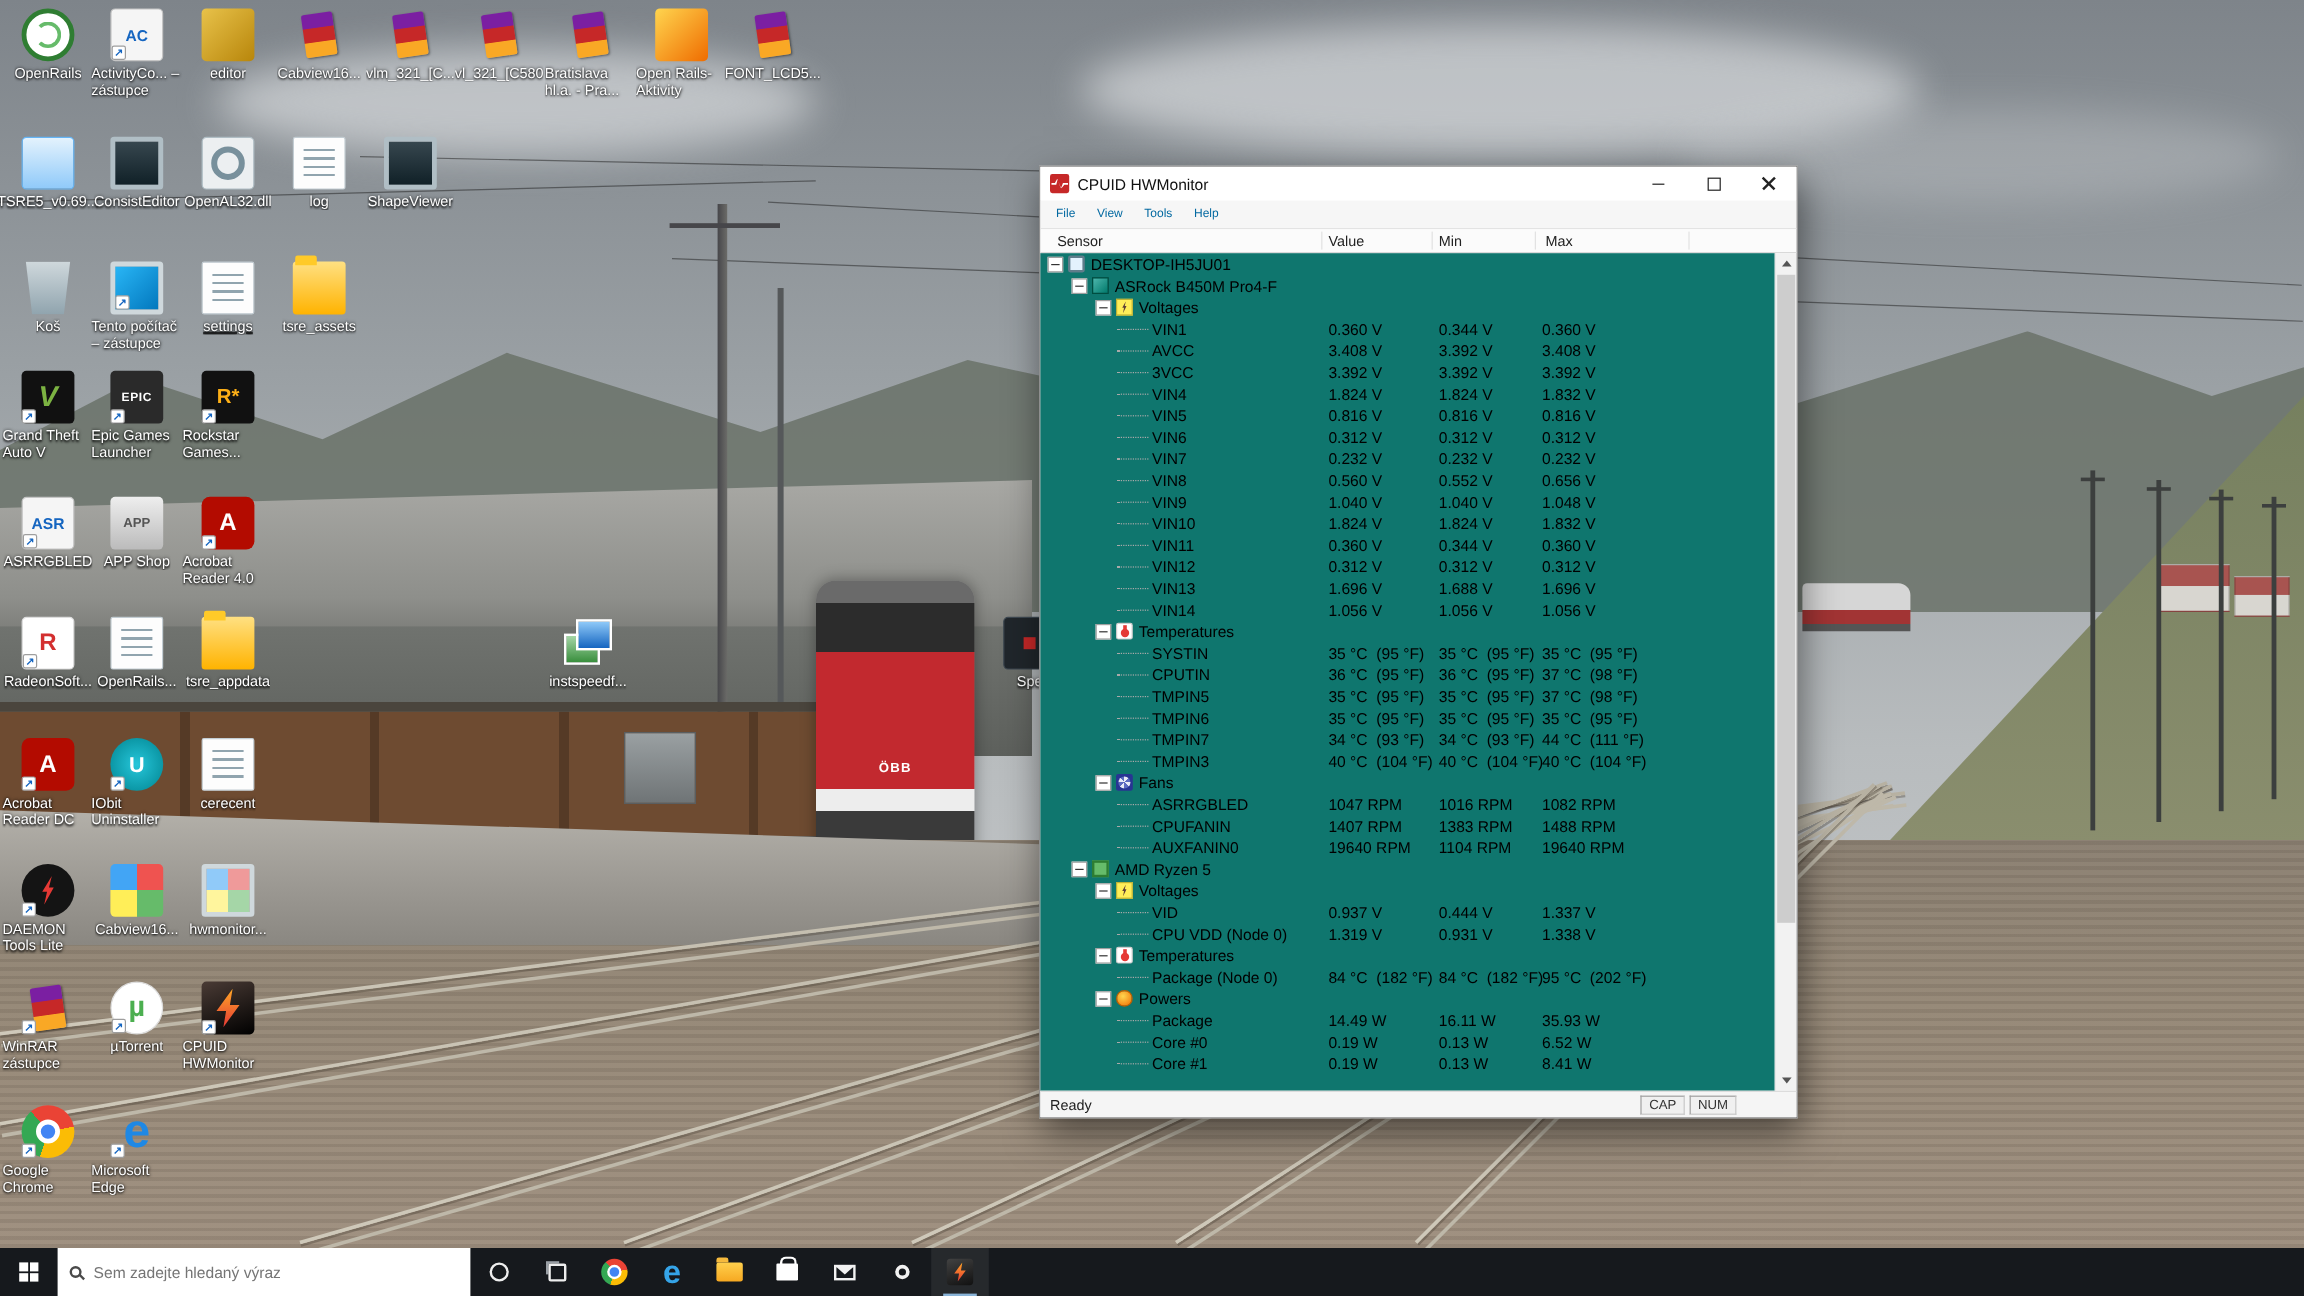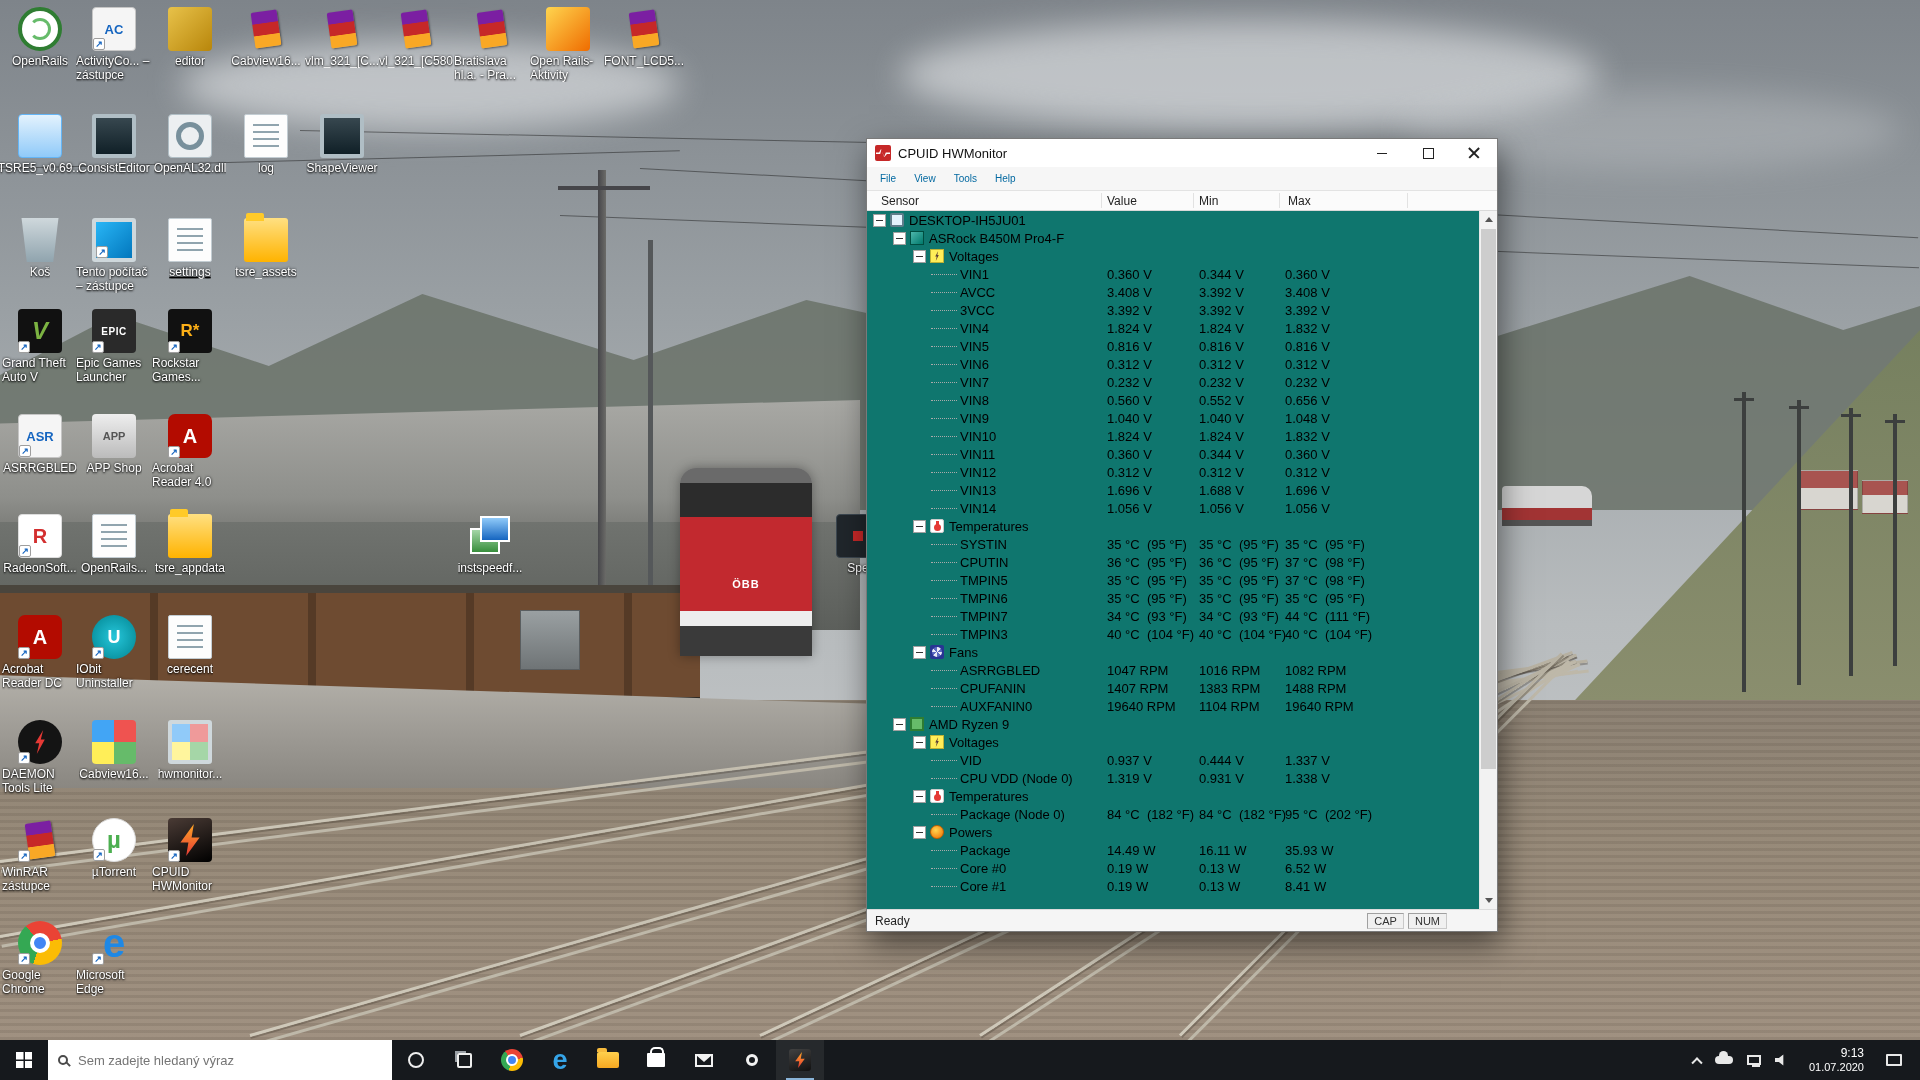--- a/index.html
+++ b/index.html
@@ -25,21 +25,21 @@
     background:linear-gradient(180deg,#a8a8a4,#8e8f8b 75%,#7b7c78);
     clip-path:polygon(0 18%,100% 0,100% 100%,0 100%);}
   .warehouse-wall{position:absolute;left:0;top:522px;width:860px;height:108px;
     background:linear-gradient(180deg,#70736f,#5d605c);}
   .mast{position:absolute;left:598px;top:170px;width:8px;height:520px;background:linear-gradient(90deg,#46464a,#6b6b68);}
   .mast-arm{position:absolute;left:558px;top:186px;width:92px;height:4px;background:#46464a;}
   .mast2{position:absolute;left:648px;top:240px;width:5px;height:440px;background:#55585a;}
   .wagons{position:absolute;left:0;top:585px;width:700px;height:118px;
     background:repeating-linear-gradient(90deg,#6e4b31 0 150px,#553a26 150px 158px);
     border-top:8px solid #4a453d;border-bottom:6px solid #2e2a25;}
-  .loco{position:absolute;left:680px;top:468px;width:132px;height:188px;border-radius:16px 16px 0 0;
+  .loco{position:absolute;left:680px;top:484px;width:132px;height:228px;border-radius:16px 16px 0 0;
     background:linear-gradient(180deg,#6a6a6a 0 8%,#2c2c2c 8% 26%,#c2292f 26% 76%,#ededed 76% 84%,#3a3a3a 84% 100%);
     box-shadow:0 0 12px rgba(0,0,0,.35);}
   .loco-label{position:absolute;left:0;width:100%;bottom:66px;text-align:center;color:#fff;
     font-size:11px;font-weight:bold;letter-spacing:1px;}
   .ground{position:absolute;left:0;top:700px;width:100%;height:340px;
     background:linear-gradient(180deg,#8d8274,#978a79 40%,#a09181);}
   .ground::before{content:'';position:absolute;inset:0;
     background:repeating-linear-gradient(0deg,rgba(60,50,40,.12) 0 3px,transparent 3px 7px);}
   .platform{position:absolute;left:0;top:668px;width:880px;height:120px;
     background:linear-gradient(180deg,#b6b3ac,#9b9892 60%,#8a8781);
@@ -669,21 +669,21 @@
         <span class="twig"></span>
         <span class="sname">AUXFANIN0</span>
         <span class="cv c1">19640 RPM</span>
         <span class="cv c2">1104 RPM</span>
         <span class="cv c3">19640 RPM</span>
       </div>
       <div class="srow">
         <span class="indent" style="width: 26px;"></span>
         <span class="expbox"></span>
         <span class="ticon t-cpu"></span>
-        <span class="sname">AMD Ryzen 9</span>
+        <span class="sname">AMD Ryzen 5</span>
       </div>
       <div class="srow">
         <span class="indent" style="width: 46px;"></span>
         <span class="expbox"></span>
         <span class="ticon t-voltage"></span>
         <span class="sname">Voltages</span>
       </div>
       <div class="srow">
         <span class="indent" style="width: 64px;"></span>
         <span class="twig"></span>
@@ -789,37 +789,13 @@
       <div class="tbtn">
         <span class="tic k2-mail"></span>
       </div>
       <div class="tbtn">
         <span class="tic k2-settings"></span>
       </div>
       <div class="tbtn active">
         <span class="tic k2-hwmonitor"></span>
       </div>
     </div>
-  <div class="tray">
-    <div id="tray-icons">
-        <div class="tbtn2">
-          <span class="ti ti-chevron"></span>
-        </div>
-        <div class="tbtn2">
-          <span class="ti ti-cloud"></span>
-        </div>
-        <div class="tbtn2">
-          <span class="ti ti-network"></span>
-        </div>
-        <div class="tbtn2">
-          <span class="ti ti-volume"></span>
-        </div>
-      </div>
-    <div class="clock">
-      <span class="time">9:13</span>
-      <span class="date">01.07.2020</span>
-    </div>
-    <div class="notif">
-      <span class="notif-ic"></span>
-    </div>
-    <div class="showdesk"></div>
-  </div>
 </div>
 
 </body></html>

